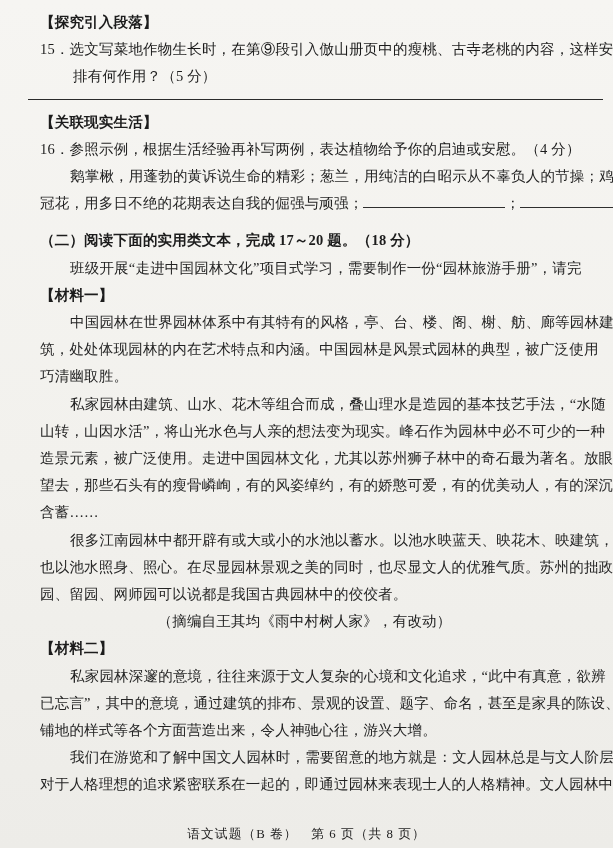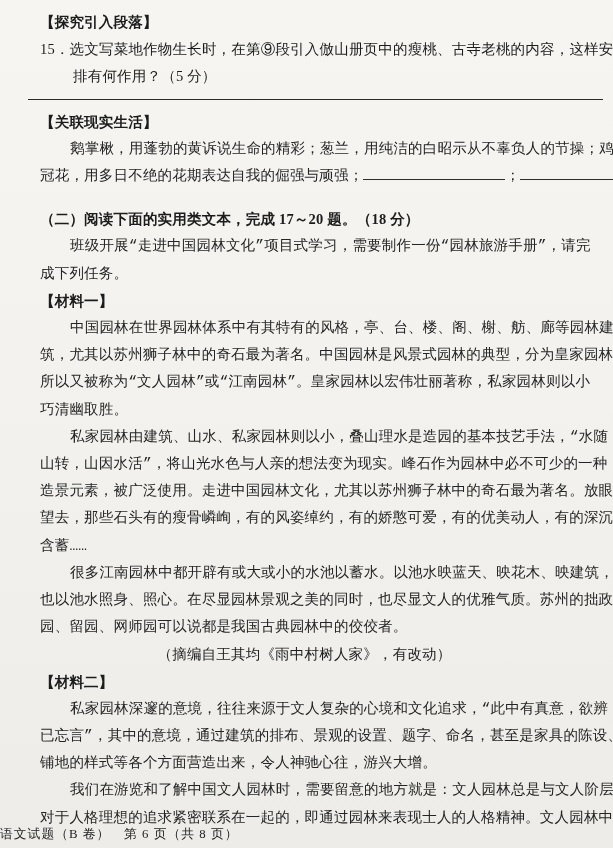--- a/index.html
+++ b/index.html
@@ -19,21 +19,21 @@
     box-sizing:border-box;
     padding:9px 28px 0 40px;
   }
   .line{
     white-space:nowrap;
     font-size:14.5px;
     line-height:27.2px;
     letter-spacing:0.2px;
   }
   .song{ font-family:"Liberation Serif","DejaVu Serif",serif; }
-  .kai{ font-family:Liberation Mono, monospace; color:#242424; }
+  .kai{ font-family:Liberation Serif, serif; color:#242424; }
   .bold{ font-weight:bold; }
   .indent{ padding-left:30px; }
   .indent-q{ padding-left:33px; }
   .divider{
     border:none;
     border-top:1.6px solid #2b2b2b;
     margin:8px 2px 6px -12px;
     width:575px;
   }
   .blank{
@@ -45,55 +45,54 @@
   .blank-1{ width:142px; }
   .blank-2{ width:118px; }
   .attribution{
     text-align:center;
     padding-right:16px;
   }
   .footer{
     position:absolute;
     left:0; right:0;
     bottom:5px;
-    text-align:left;
+    text-align:center;
     font-size:12.8px;
     color:#222;
     letter-spacing:1px;
   }
-  .gap-s{ margin-top:16px; }
+  .gap-s{ margin-top:10px; }
   .gap-d{ margin-top:9px; }
 </style>
 </head>
 <body>
 
 <div class="paper">
 
   <div class="line song bold">【探究引入段落】</div>
   <div class="line song">15．选文写菜地作物生长时，在第⑨段引入倣山册页中的瘦桃、古寺老桃的内容，这样安</div>
   <div class="line song indent-q">排有何作用？（5 分）</div>
 
   <hr class="divider">
 
   <div class="line song bold gap-d">【关联现实生活】</div>
+  <div class="line song">16．参照示例，根据生活经验再补写两例，表达植物给予你的启迪或安慰。（4 分）</div>
   <div class="line kai indent">鹅掌楸，用蓬勃的黄诉说生命的精彩；葱兰，用纯洁的白昭示从不辜负人的节操；鸡</div>
   <div class="line kai"><span>冠花，用多日不绝的花期表达自我的倔强与顽强；</span><span class="blank blank-1"></span><span>；</span><span class="blank blank-2"></span></div>
 
   <div class="line song bold gap-s">（二）阅读下面的实用类文本，完成 17～20 题。（18 分）</div>
   <div class="line kai indent">班级开展“走进中国园林文化”项目式学习，需要制作一份“园林旅游手册”，请完</div>
-  <div class="line kai">成下列任务。</div>
 
   <div class="line song bold">【材料一】</div>
 
   <div class="line kai indent">中国园林在世界园林体系中有其特有的风格，亭、台、楼、阁、榭、舫、廊等园林建</div>
-  <div class="line kai">筑，尤其以苏州狮子林中的奇石最为著名。中国园林是风景式园林的典型，分为皇家园林</div>
-  <div class="line kai">所以又被称为“文人园林”或“江南园林”。皇家园林以宏伟壮丽著称，私家园林则以小</div>
+  <div class="line kai">筑，处处体现园林的内在艺术特点和内涵。中国园林是风景式园林的典型，被广泛使用</div>
   <div class="line kai">巧清幽取胜。</div>
 
-  <div class="line kai indent">私家园林由建筑、山水、私家园林则以小，叠山理水是造园的基本技艺手法，“水随</div>
+  <div class="line kai indent">私家园林由建筑、山水、花木等组合而成，叠山理水是造园的基本技艺手法，“水随</div>
   <div class="line kai">山转，山因水活”，将山光水色与人亲的想法变为现实。峰石作为园林中必不可少的一种</div>
   <div class="line kai">造景元素，被广泛使用。走进中国园林文化，尤其以苏州狮子林中的奇石最为著名。放眼</div>
   <div class="line kai">望去，那些石头有的瘦骨嶙峋，有的风姿绰约，有的娇憨可爱，有的优美动人，有的深沉</div>
   <div class="line kai">含蓄……</div>
 
   <div class="line kai indent">很多江南园林中都开辟有或大或小的水池以蓄水。以池水映蓝天、映花木、映建筑，</div>
   <div class="line kai">也以池水照身、照心。在尽显园林景观之美的同时，也尽显文人的优雅气质。苏州的拙政</div>
   <div class="line kai">园、留园、网师园可以说都是我国古典园林中的佼佼者。</div>
 
   <div class="line song attribution">（摘编自王其均《雨中村树人家》，有改动）</div>

